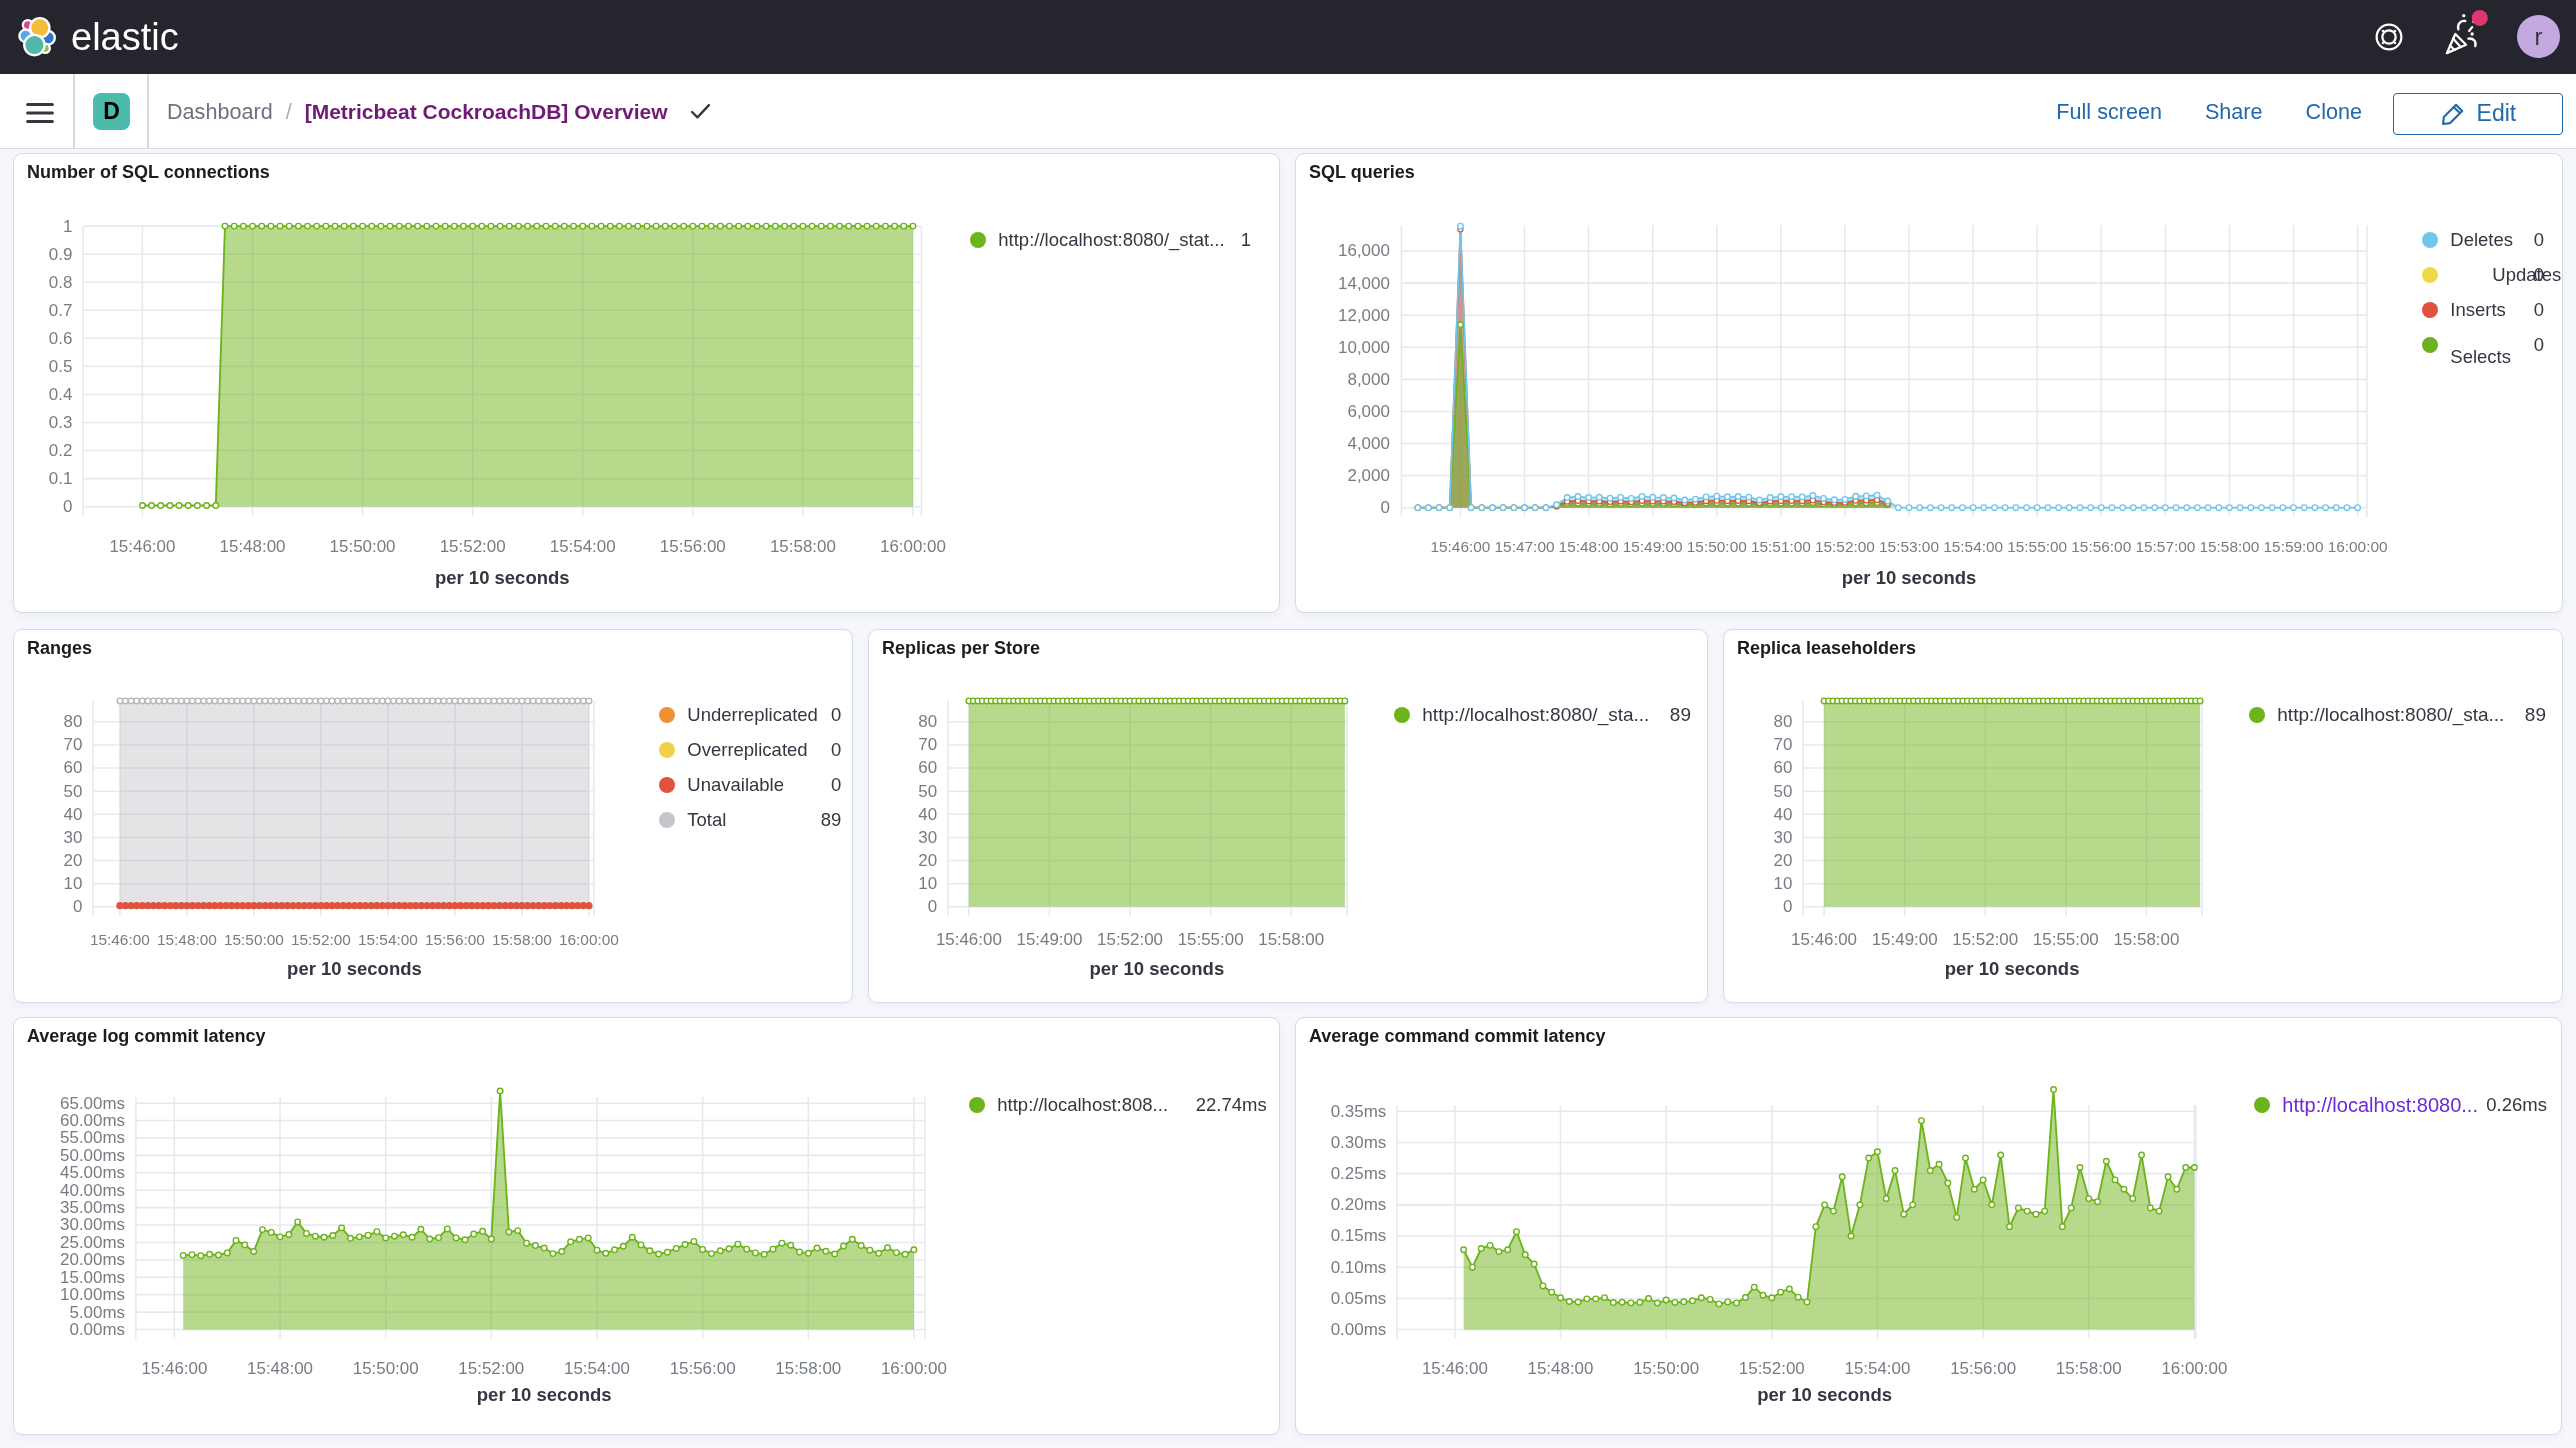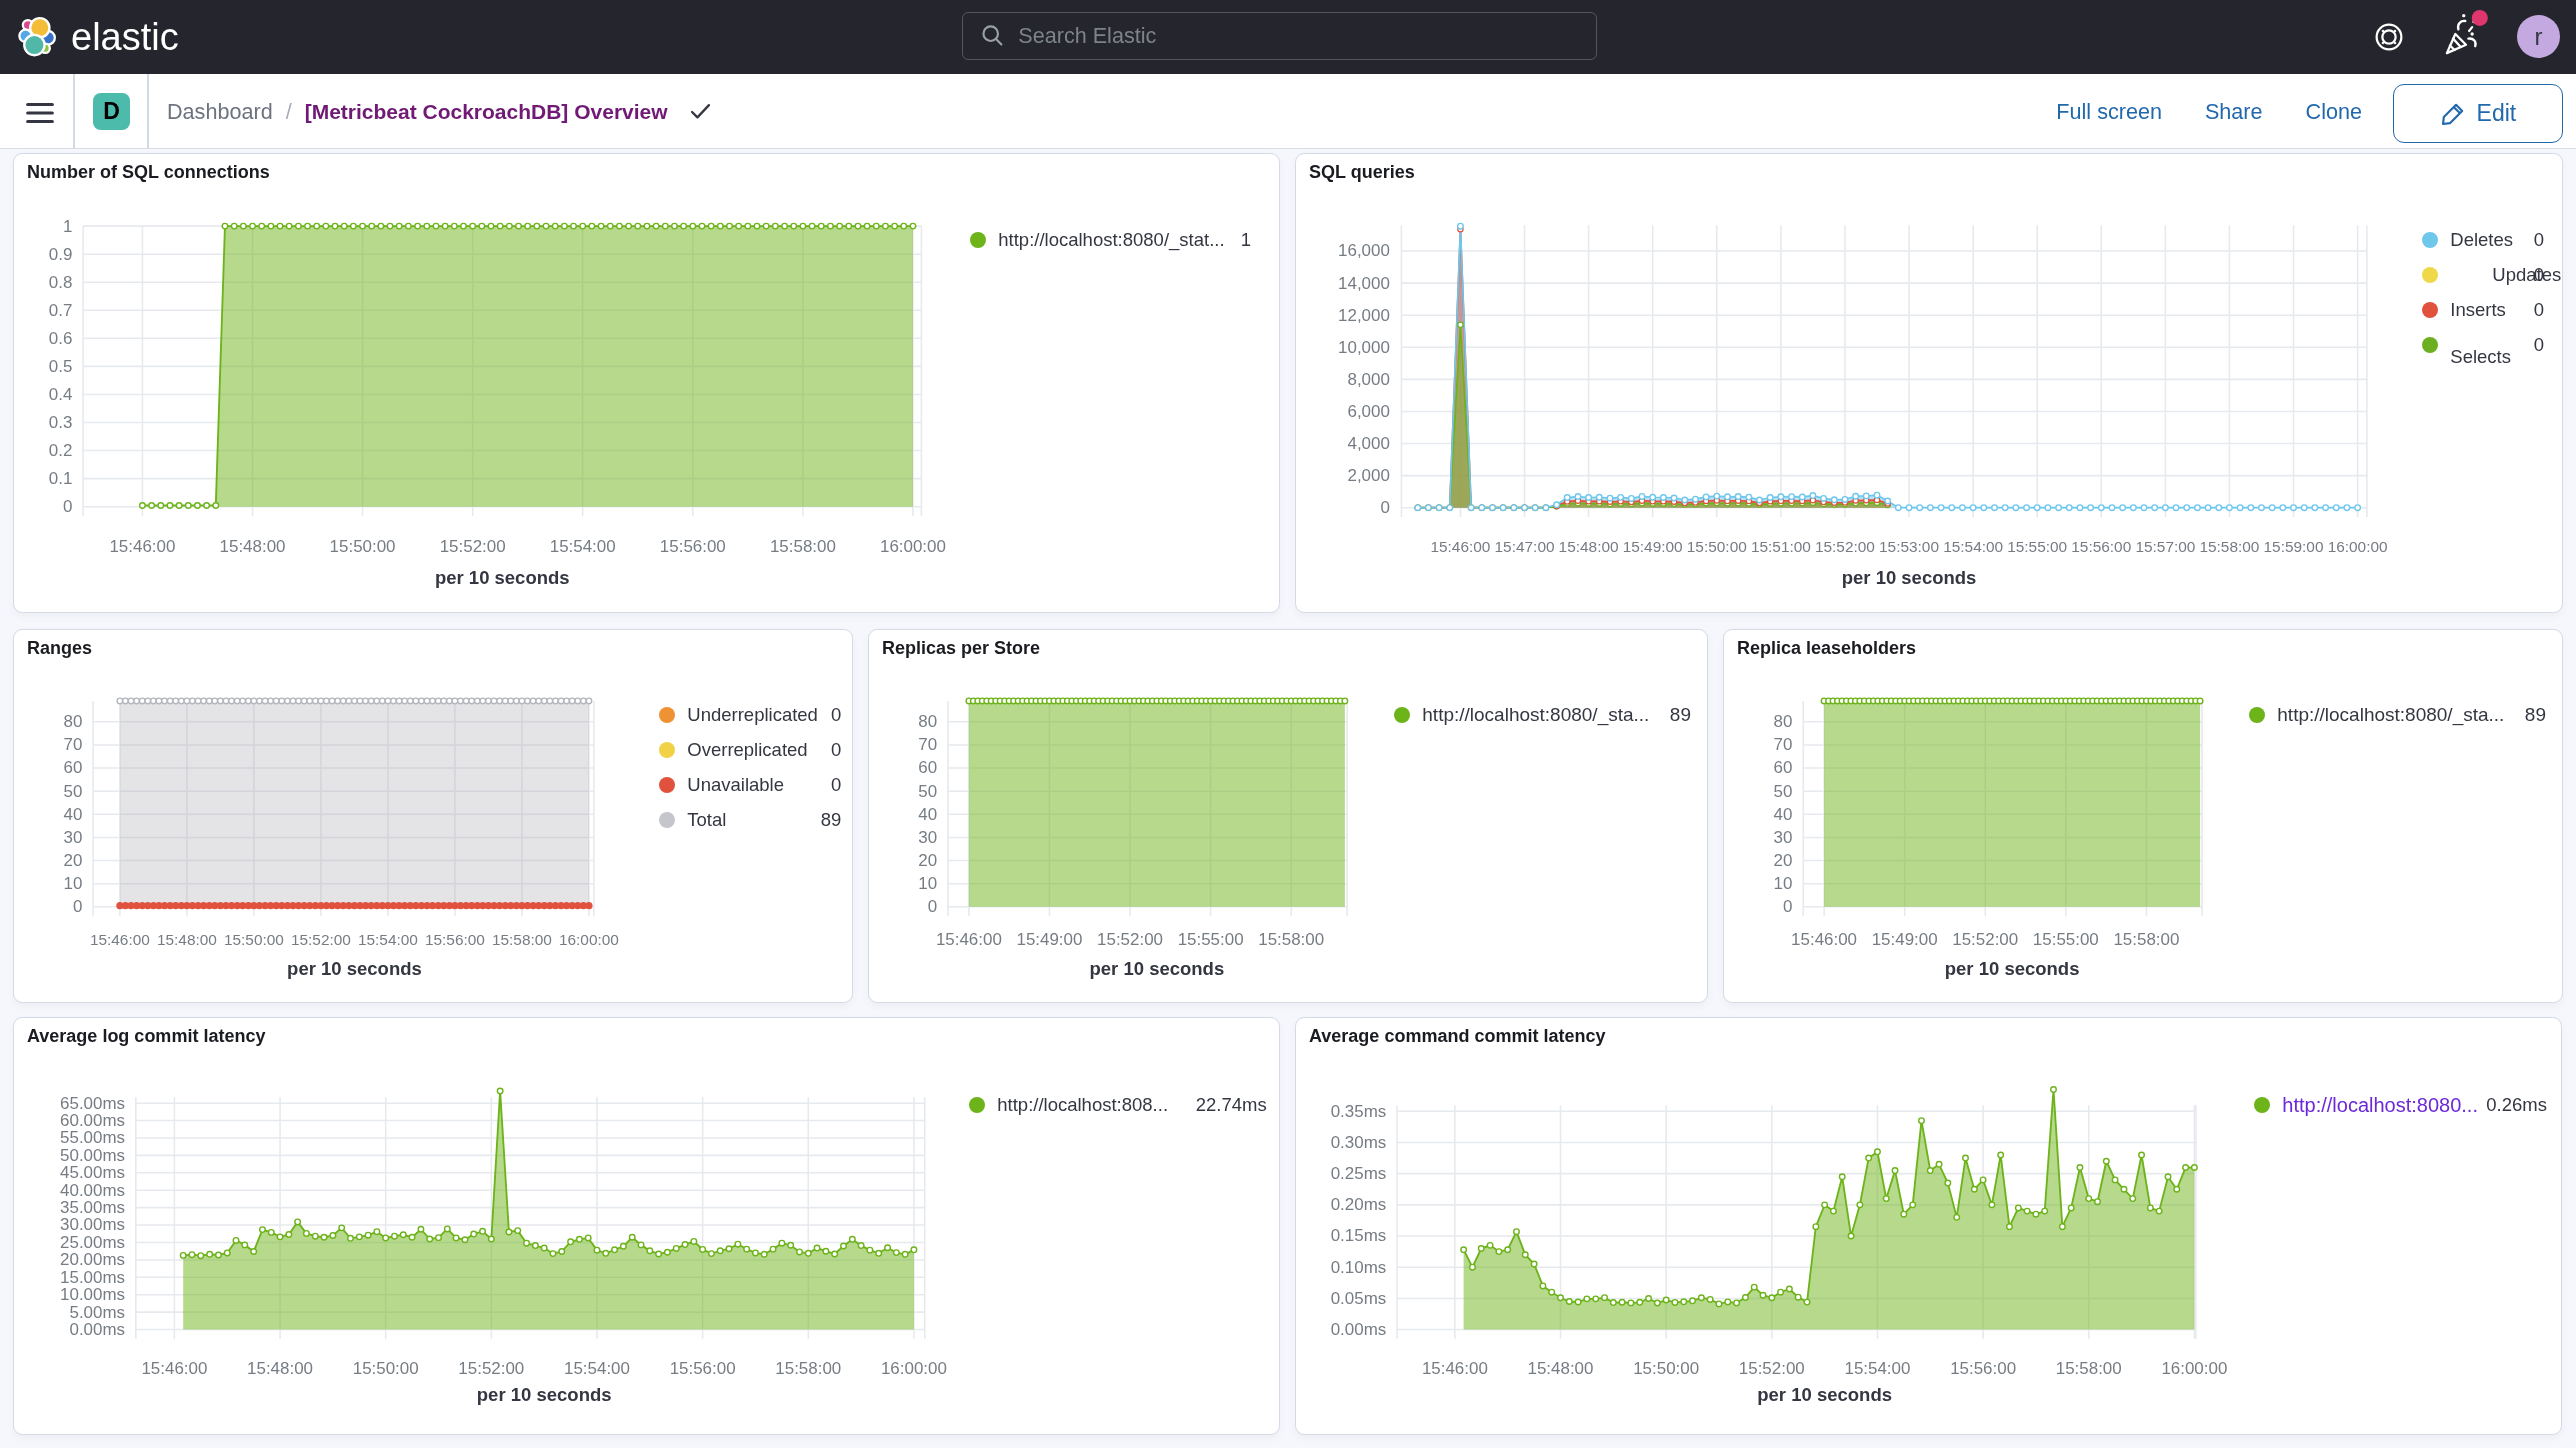--- a/index.html
+++ b/index.html
@@ -13,27 +13,20 @@
 <g stroke="#fff" stroke-width="3">
 <circle cx="36" cy="32.5" r="6.5" fill="#D6498F"></circle>
 <circle cx="33" cy="46.5" r="8" fill="#55A7E8"></circle>
 <circle cx="62" cy="49" r="9" fill="#3672C7"></circle>
 <circle cx="58.5" cy="62.7" r="6" fill="#8CC243"></circle>
 <circle cx="51.5" cy="36" r="12.5" fill="#F4BD38"></circle>
 <circle cx="44.5" cy="58.5" r="13.2" fill="#51B8A8"></circle>
 </g>
     </svg>
     <div style="position:absolute;left:71px;top:0;height:74px;display:flex;align-items:center;color:#fff;font-size:38px;letter-spacing:0px;">elastic</div>
-    <div style="position:absolute;left:962px;top:12.3px;width:635px;height:48px;border:1.5px solid #53565f;border-radius:6.2px;display:flex;align-items:center;">
-<svg width="26" height="26" viewBox="0 0 34 34" style="margin-left:17px;">
-        <circle cx="14" cy="14" r="9.5" fill="none" stroke="#98a0ab" stroke-width="2.8"></circle>
-        <line x1="21" y1="21" x2="28" y2="28" stroke="#98a0ab" stroke-width="2.8" stroke-linecap="round"></line>
-      </svg>
-<span style="margin-left:12.3px;font-size:21.6px;color:#7d828c;">Search Elastic</span>
-    </div>
     <svg width="34" height="34" viewBox="0 0 44 44" style="position:absolute;left:2372px;top:20px;">
 <g fill="none" stroke="#fff" stroke-width="2.9">
 <circle cx="22" cy="22" r="16"></circle>
 <circle cx="22" cy="22" r="8.6"></circle>
 <line x1="13.2" y1="13.2" x2="16.0" y2="16.0"></line>
         <line x1="30.8" y1="13.2" x2="28.0" y2="16.0"></line>
 <line x1="13.2" y1="30.8" x2="16.0" y2="28.0"></line>
         <line x1="30.8" y1="30.8" x2="28.0" y2="28.0"></line>
 </g>
 </svg>
@@ -71,21 +64,21 @@
 <span style="color:#a7adb8;margin:0 13px;">/</span>
 <span style="color:#701a75;font-weight:bold;font-size:21px;">[Metricbeat CockroachDB] Overview</span>
 <svg width="23" height="18.5" viewBox="0 0 30 24" style="margin-left:21.6px;">
         <path d="M4 13 L11 20 L26 4" fill="none" stroke="#343741" stroke-width="3" stroke-linecap="round" stroke-linejoin="round"></path>
       </svg>
 </div>
     <div style="position:absolute;right:13px;top:0;height:75px;display:flex;align-items:center;font-size:21.6px;color:#2268ac;">
 <span style="margin-right:43px;">Full screen</span>
       <span style="margin-right:43px;">Share</span>
       <span style="margin-right:31px;">Clone</span>
-<span style="display:inline-flex;align-items:center;justify-content:center;width:170px;height:59px;border:1.9px solid #2268ac;border-radius:11px;font-size:23px;position:relative;top:2.3px;">
+<span style="display:inline-flex;align-items:center;justify-content:center;width:170px;height:42px;border:1.9px solid #2268ac;border-radius:4px;font-size:23px;position:relative;top:2.3px;">
 <svg width="26" height="26" viewBox="0 0 34 34" style="margin-right:10.8px;">
           <path d="M21 5 L29 13 L13 29 L4 30 L5 21 Z M18.5 8.5 L25.5 15.5" fill="none" stroke="#2268ac" stroke-width="2.8" stroke-linejoin="round"></path>
         </svg>
 Edit</span>
     </div>
   </div>
 <div class="panel" style="left:13px;top:153px;width:1267px;height:460px;">
     <div class="ptitle">Number of SQL connections</div>
     <svg class="csvg" width="1267" height="460" viewBox="0 0 1643 597">
       <line x1="89" y1="93.6" x2="89" y2="469.7" stroke="#e6e9ed" stroke-width="2"></line>

